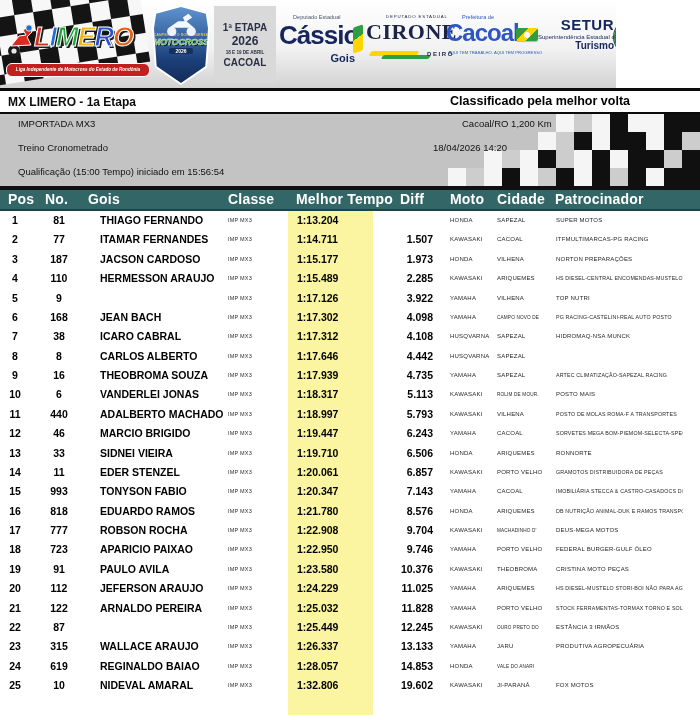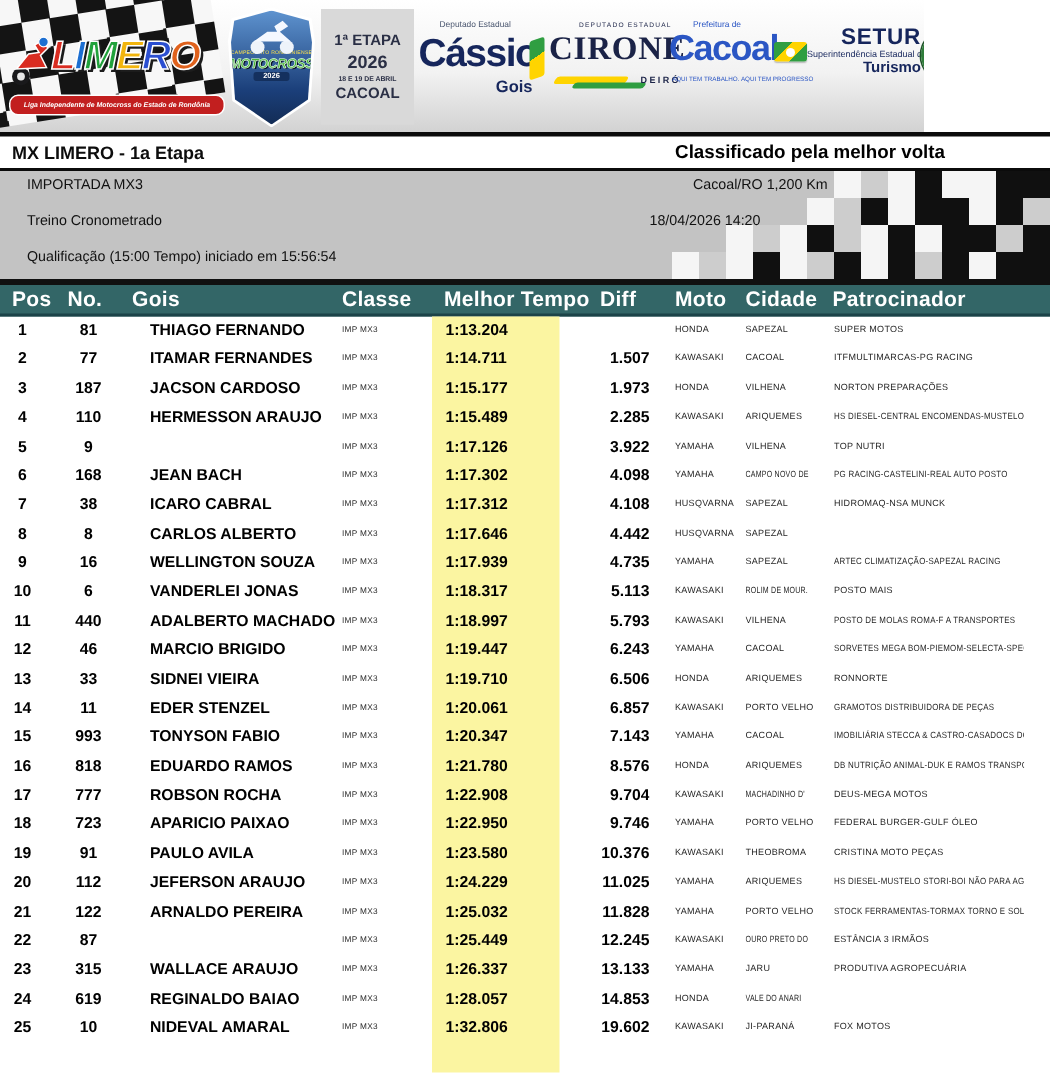--- a/index.html
+++ b/index.html
@@ -351,21 +351,21 @@
         <span class="c c3">IMP MX3</span>
         <span class="c c4">1:17.646</span>
         <span class="c c5">4.442</span>
         <span class="c c6">HUSQVARNA</span>
         <span class="c c7">SAPEZAL</span>
         <span class="c c8"></span>
       </div>
       <div class="trow">
         <span class="c c0">9</span>
         <span class="c c1">16</span>
-        <span class="c c2">WELLINGTON SOUZA</span>
+        <span class="c c2">THEOBROMA SOUZA</span>
         <span class="c c3">IMP MX3</span>
         <span class="c c4">1:17.939</span>
         <span class="c c5">4.735</span>
         <span class="c c6">YAMAHA</span>
         <span class="c c7">SAPEZAL</span>
         <span class="c c8" style="transform: scaleX(0.88); transform-origin: left center;">ARTEC CLIMATIZAÇÃO-SAPEZAL RACING</span>
       </div>
       <div class="trow">
         <span class="c c0">10</span>
         <span class="c c1">6</span>

